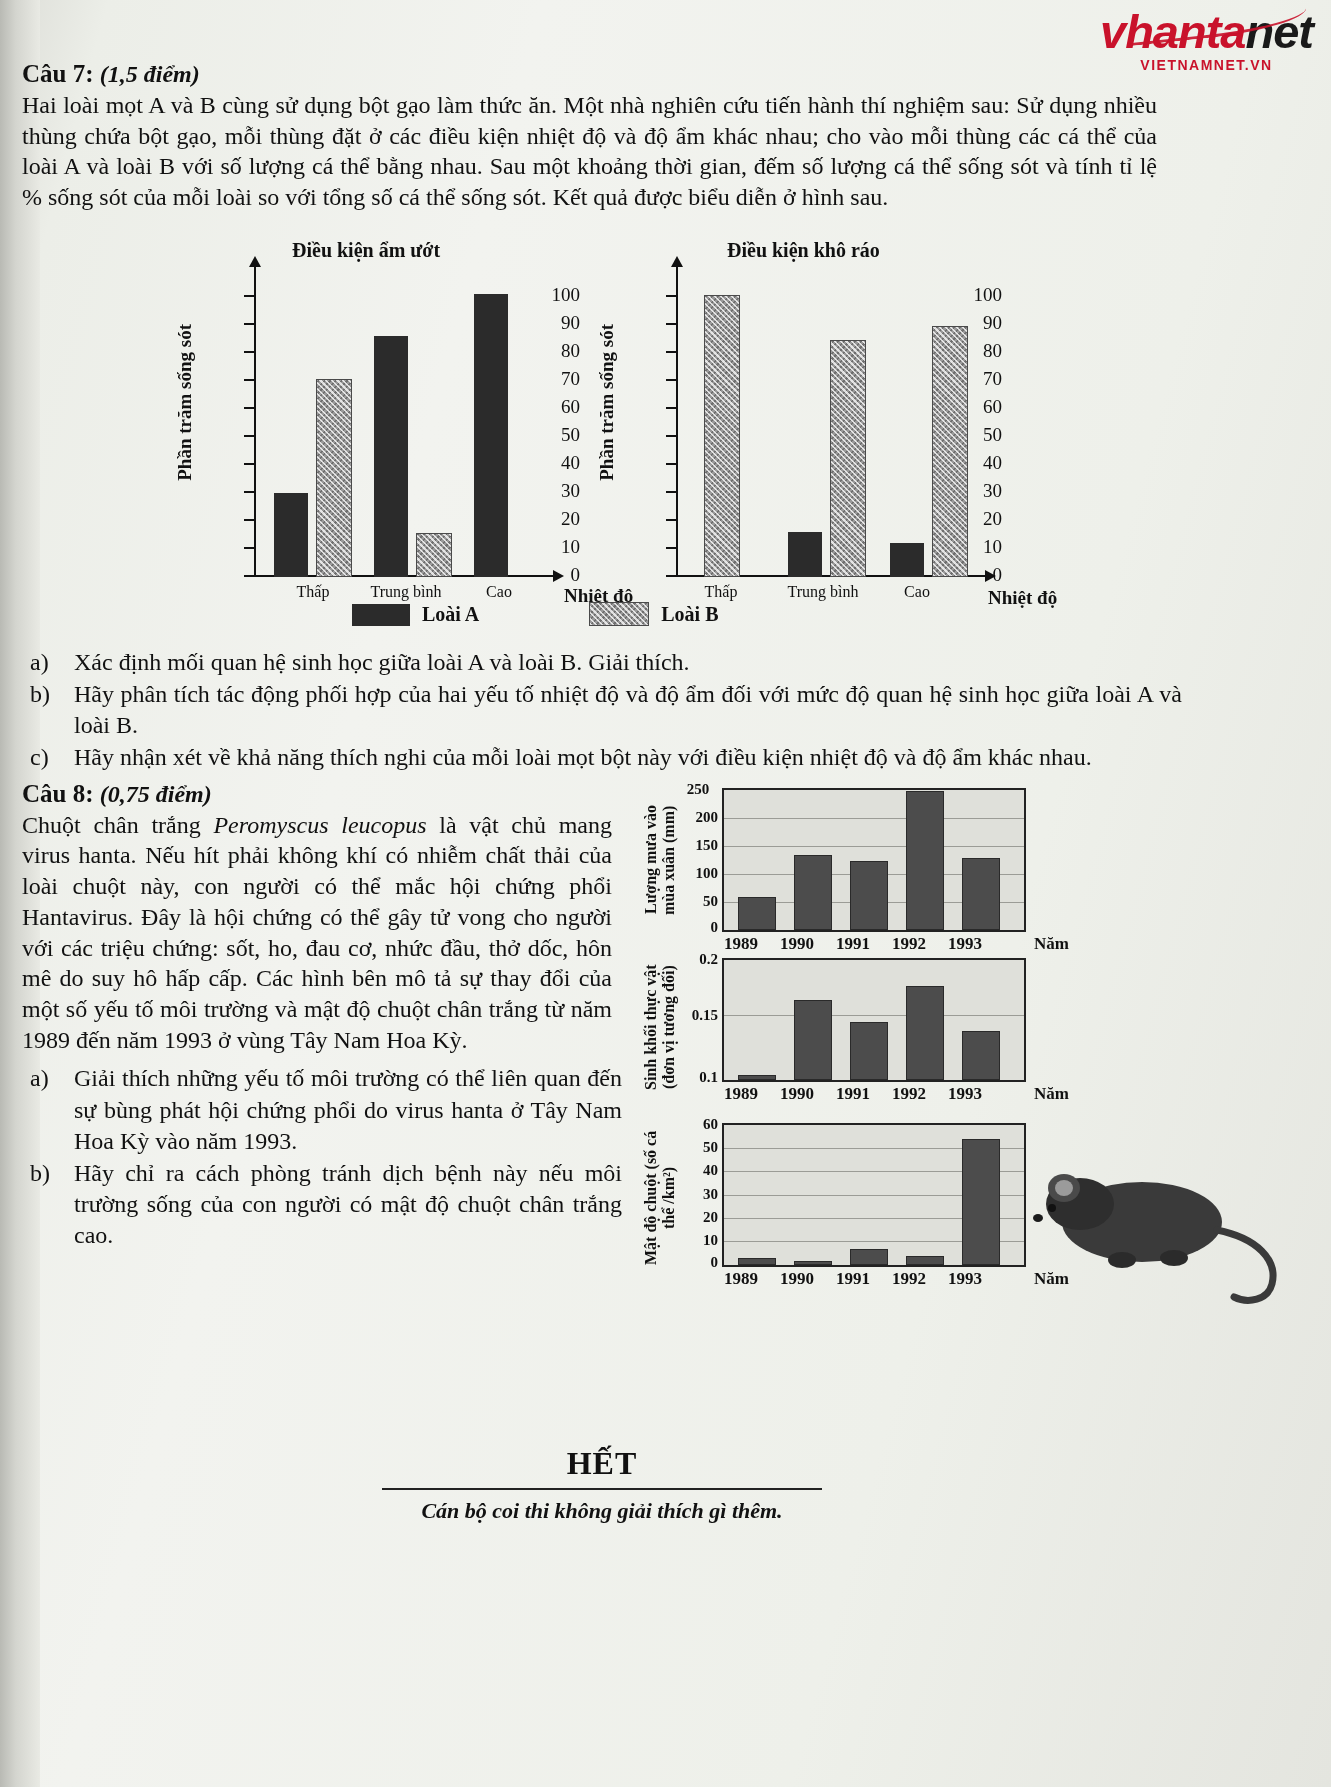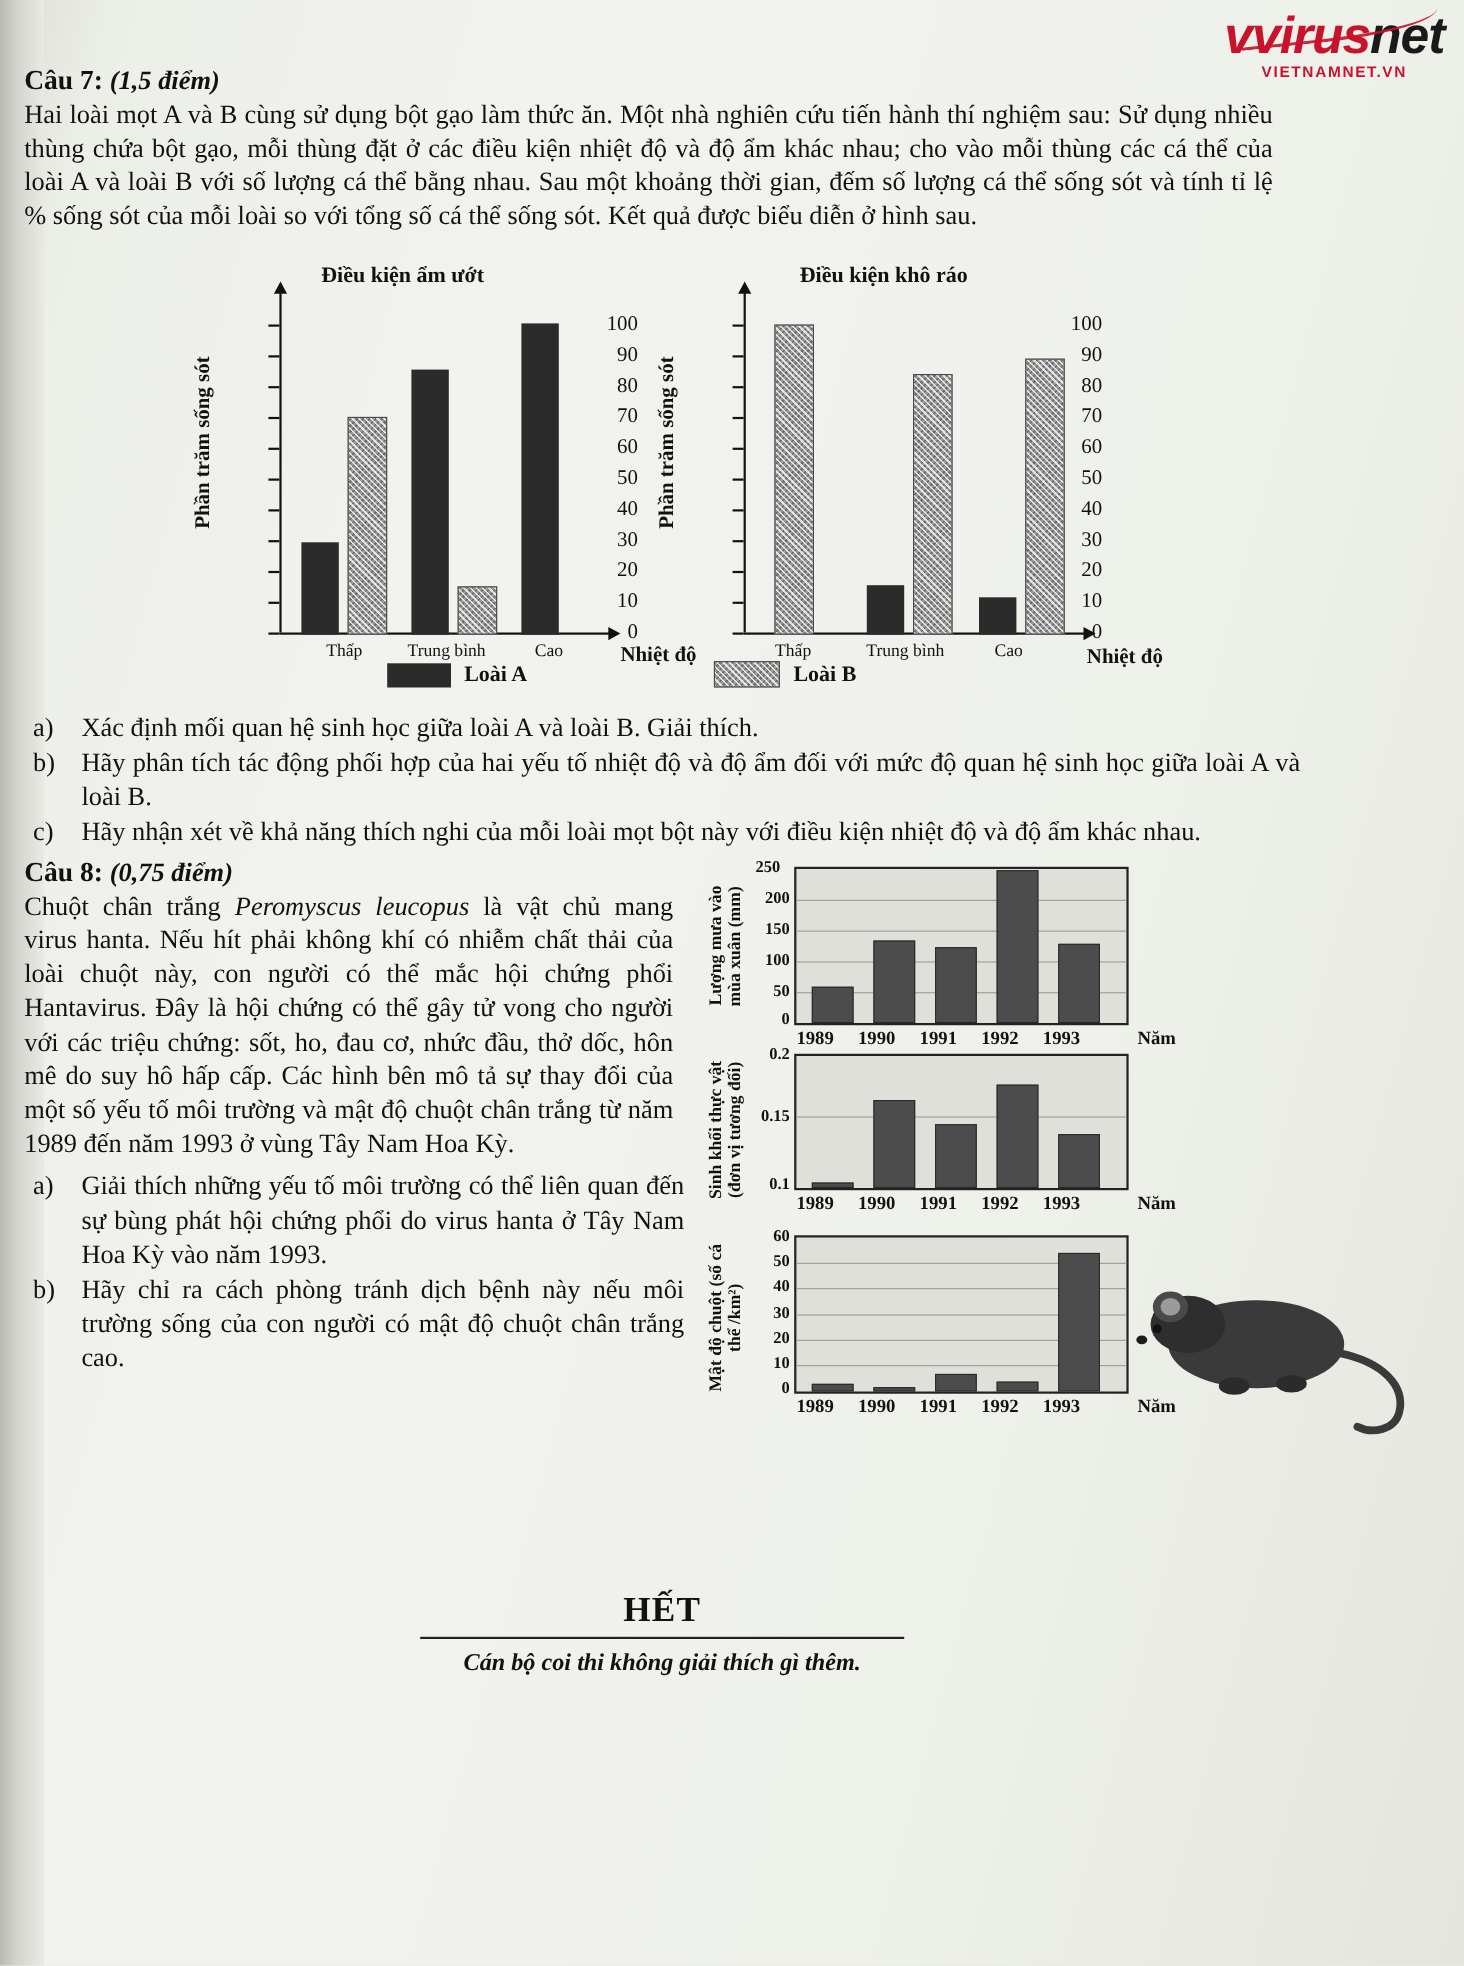--- a/index.html
+++ b/index.html
@@ -83,21 +83,21 @@
   .catlbl{position:absolute;font-size:16px;top:318px;text-align:center;white-space:nowrap;}
   .bar{position:absolute;bottom:0;}
   .barA{background:#2b2b2b;}
   .barB{
     background:#9a9a9a;
     background-image:
       repeating-linear-gradient(45deg, rgba(255,255,255,.75) 0 1.5px, rgba(0,0,0,0) 1.5px 4px),
       repeating-linear-gradient(-45deg, rgba(0,0,0,.28) 0 1.5px, rgba(0,0,0,0) 1.5px 4px);
     border:1px solid #4a4a4a;
   }
-  .legend{position:absolute;left:330px;top:362px;display:flex;gap:60px;align-items:center;font-size:20px;font-weight:bold;}
+  .legend{position:absolute;left:330px;top:362px;display:flex;align-items:center;font-size:20px;font-weight:bold;}
   .legend .sw{display:inline-block;width:58px;height:22px;vertical-align:middle;margin-right:12px;}
   .legend .lbl{vertical-align:middle;}
 
   ul.subs{list-style:none;margin:8px 0 0 0;padding:0;font-size:24px;}
   ul.subs li{display:flex;margin-bottom:1px;line-height:1.3;}
   ul.subs li .mk{width:44px;flex:0 0 44px;padding-left:8px;}
   ul.subs li .tx{flex:1;text-align:justify;}
 
   
   .q8{position:relative;margin-top:6px;}
@@ -129,21 +129,21 @@
   .note{font-style:italic;font-weight:bold;font-size:22px;}
 </style>
 </head>
 <body>
 
 <div class="page">
 
   <div class="watermark">
     <div class="wm-swoosh"></div>
     <div class="wm-main">
-      <span>v</span><span>virus</span><span class="blk">net</span>
+      <span>v</span><span>hanta</span><span class="blk">net</span>
     </div>
     <div class="wm-sub">VIETNAMNET.VN</div>
   </div>
 
   <div class="content">
 
     <h2 class="q">
       <span>Câu 7:</span>
       <span class="pts">(1,5 điểm)</span>
     </h2>

